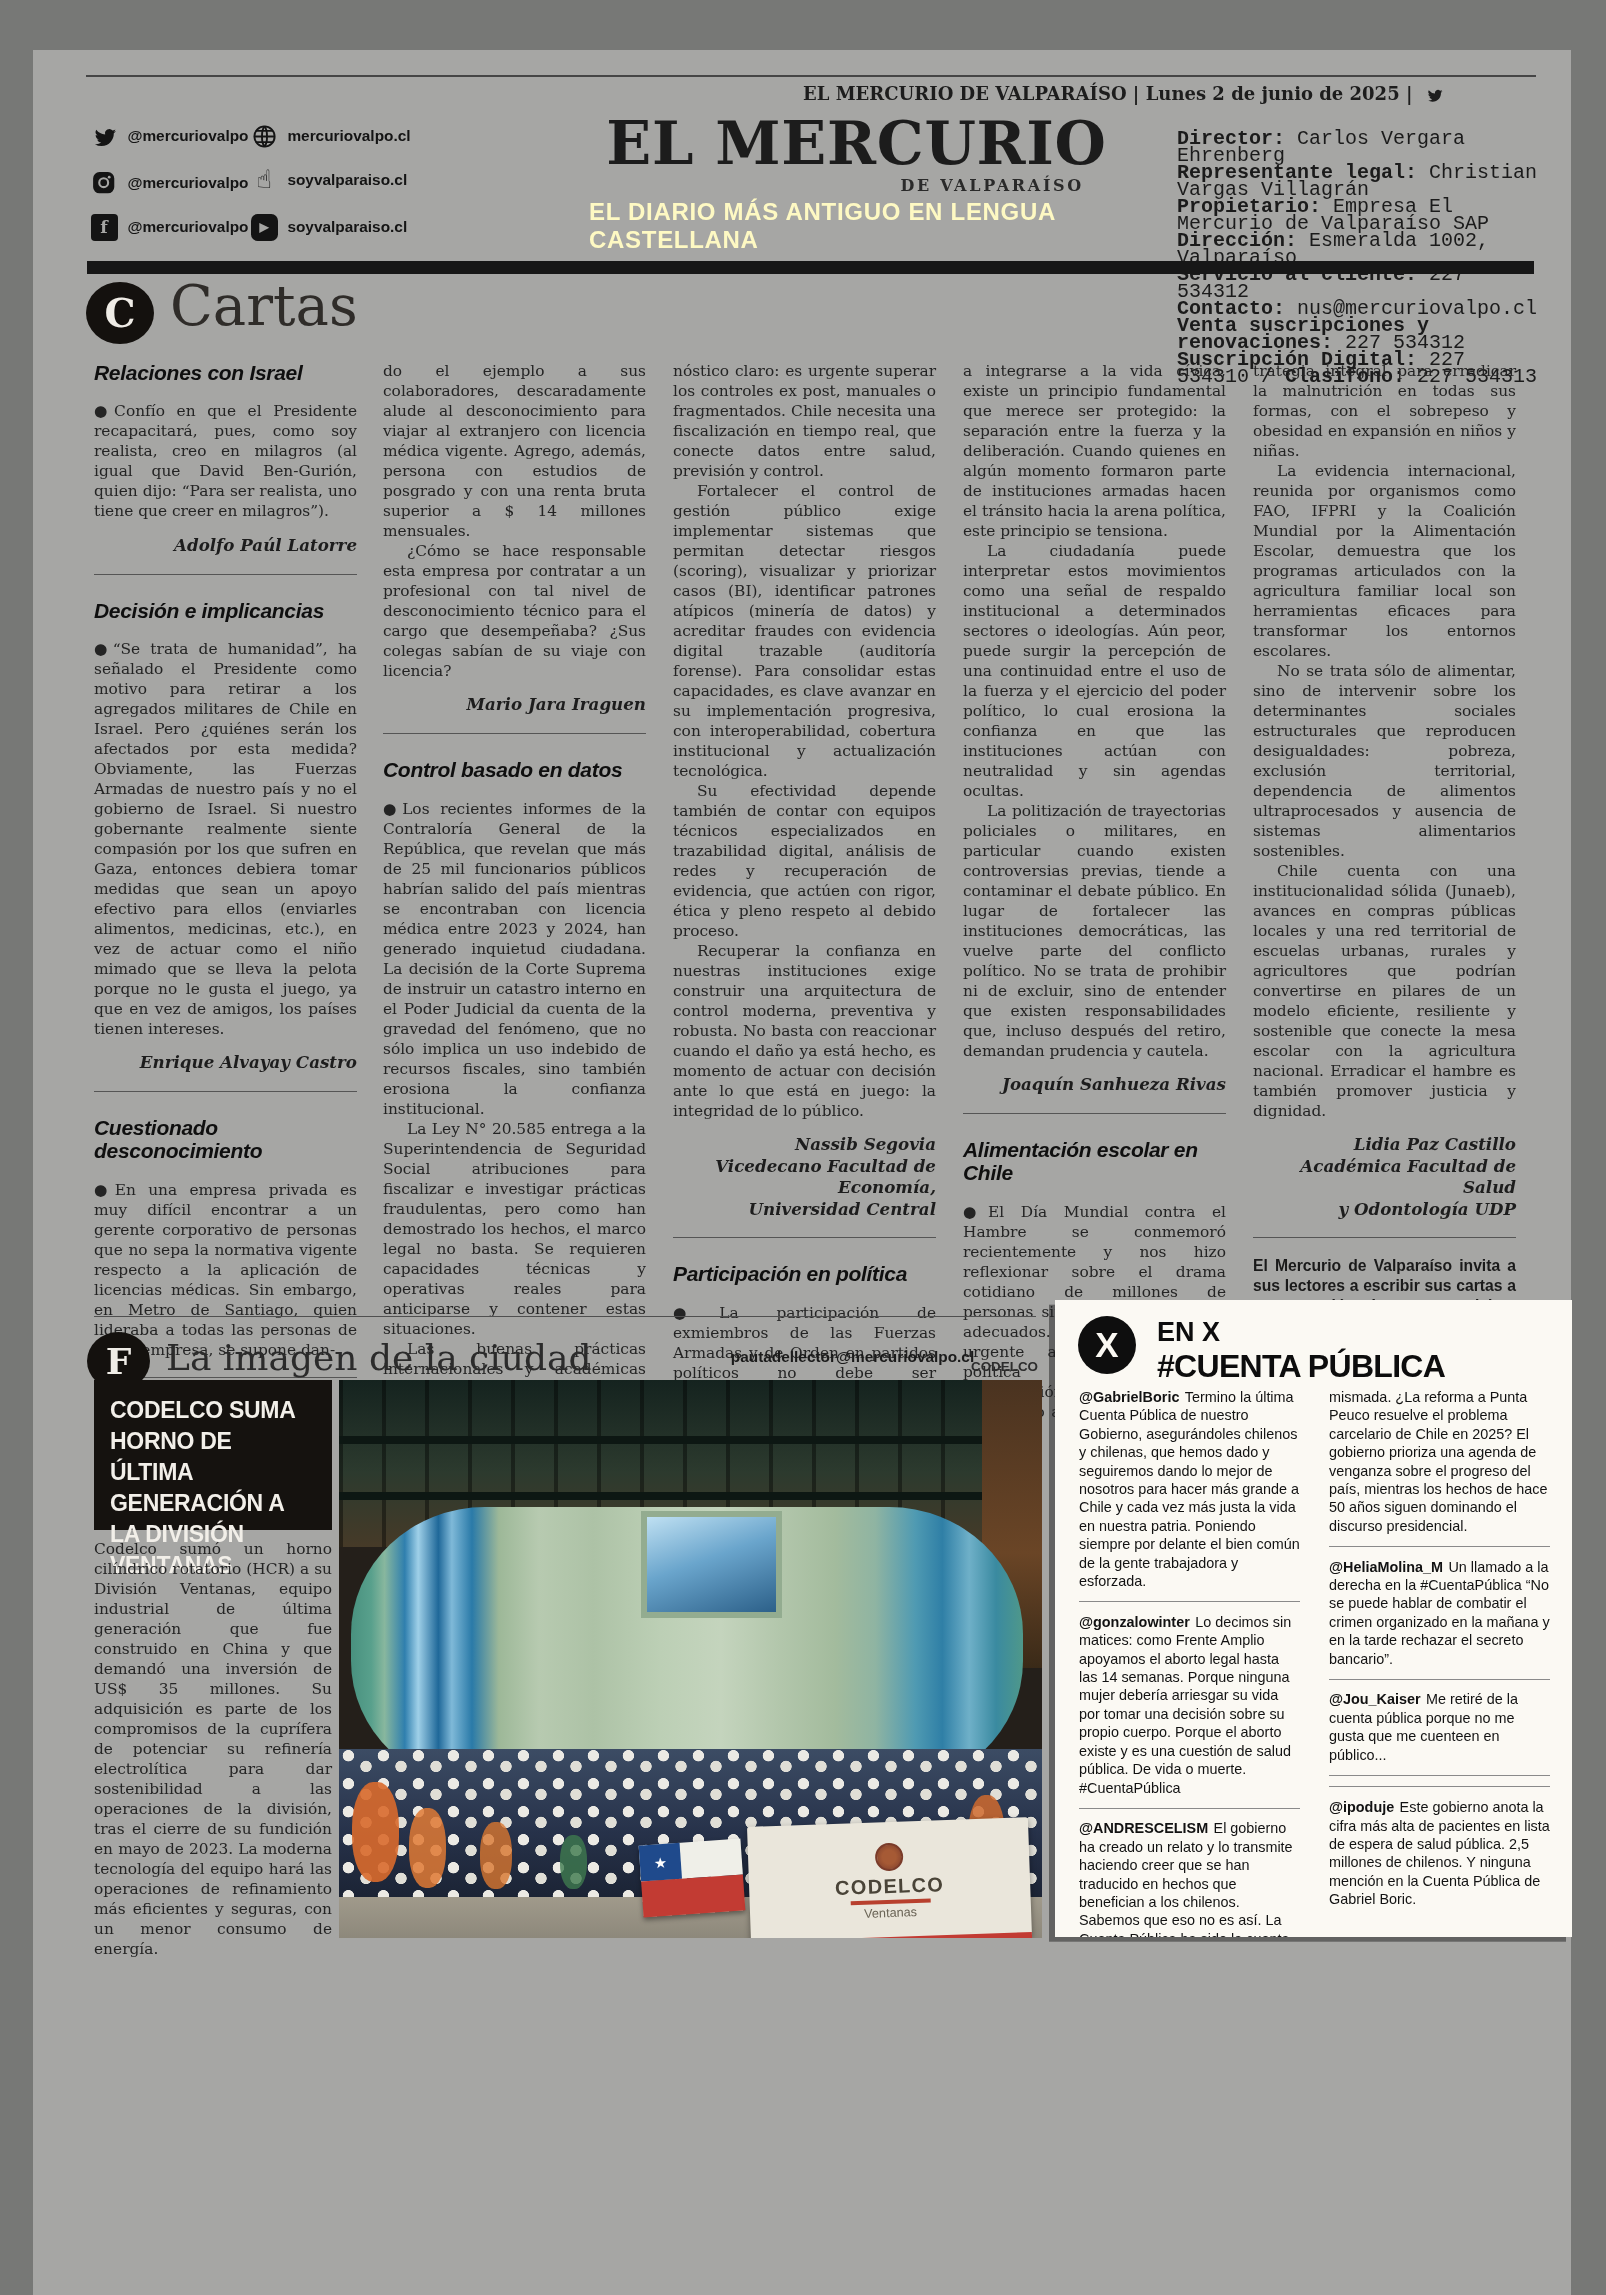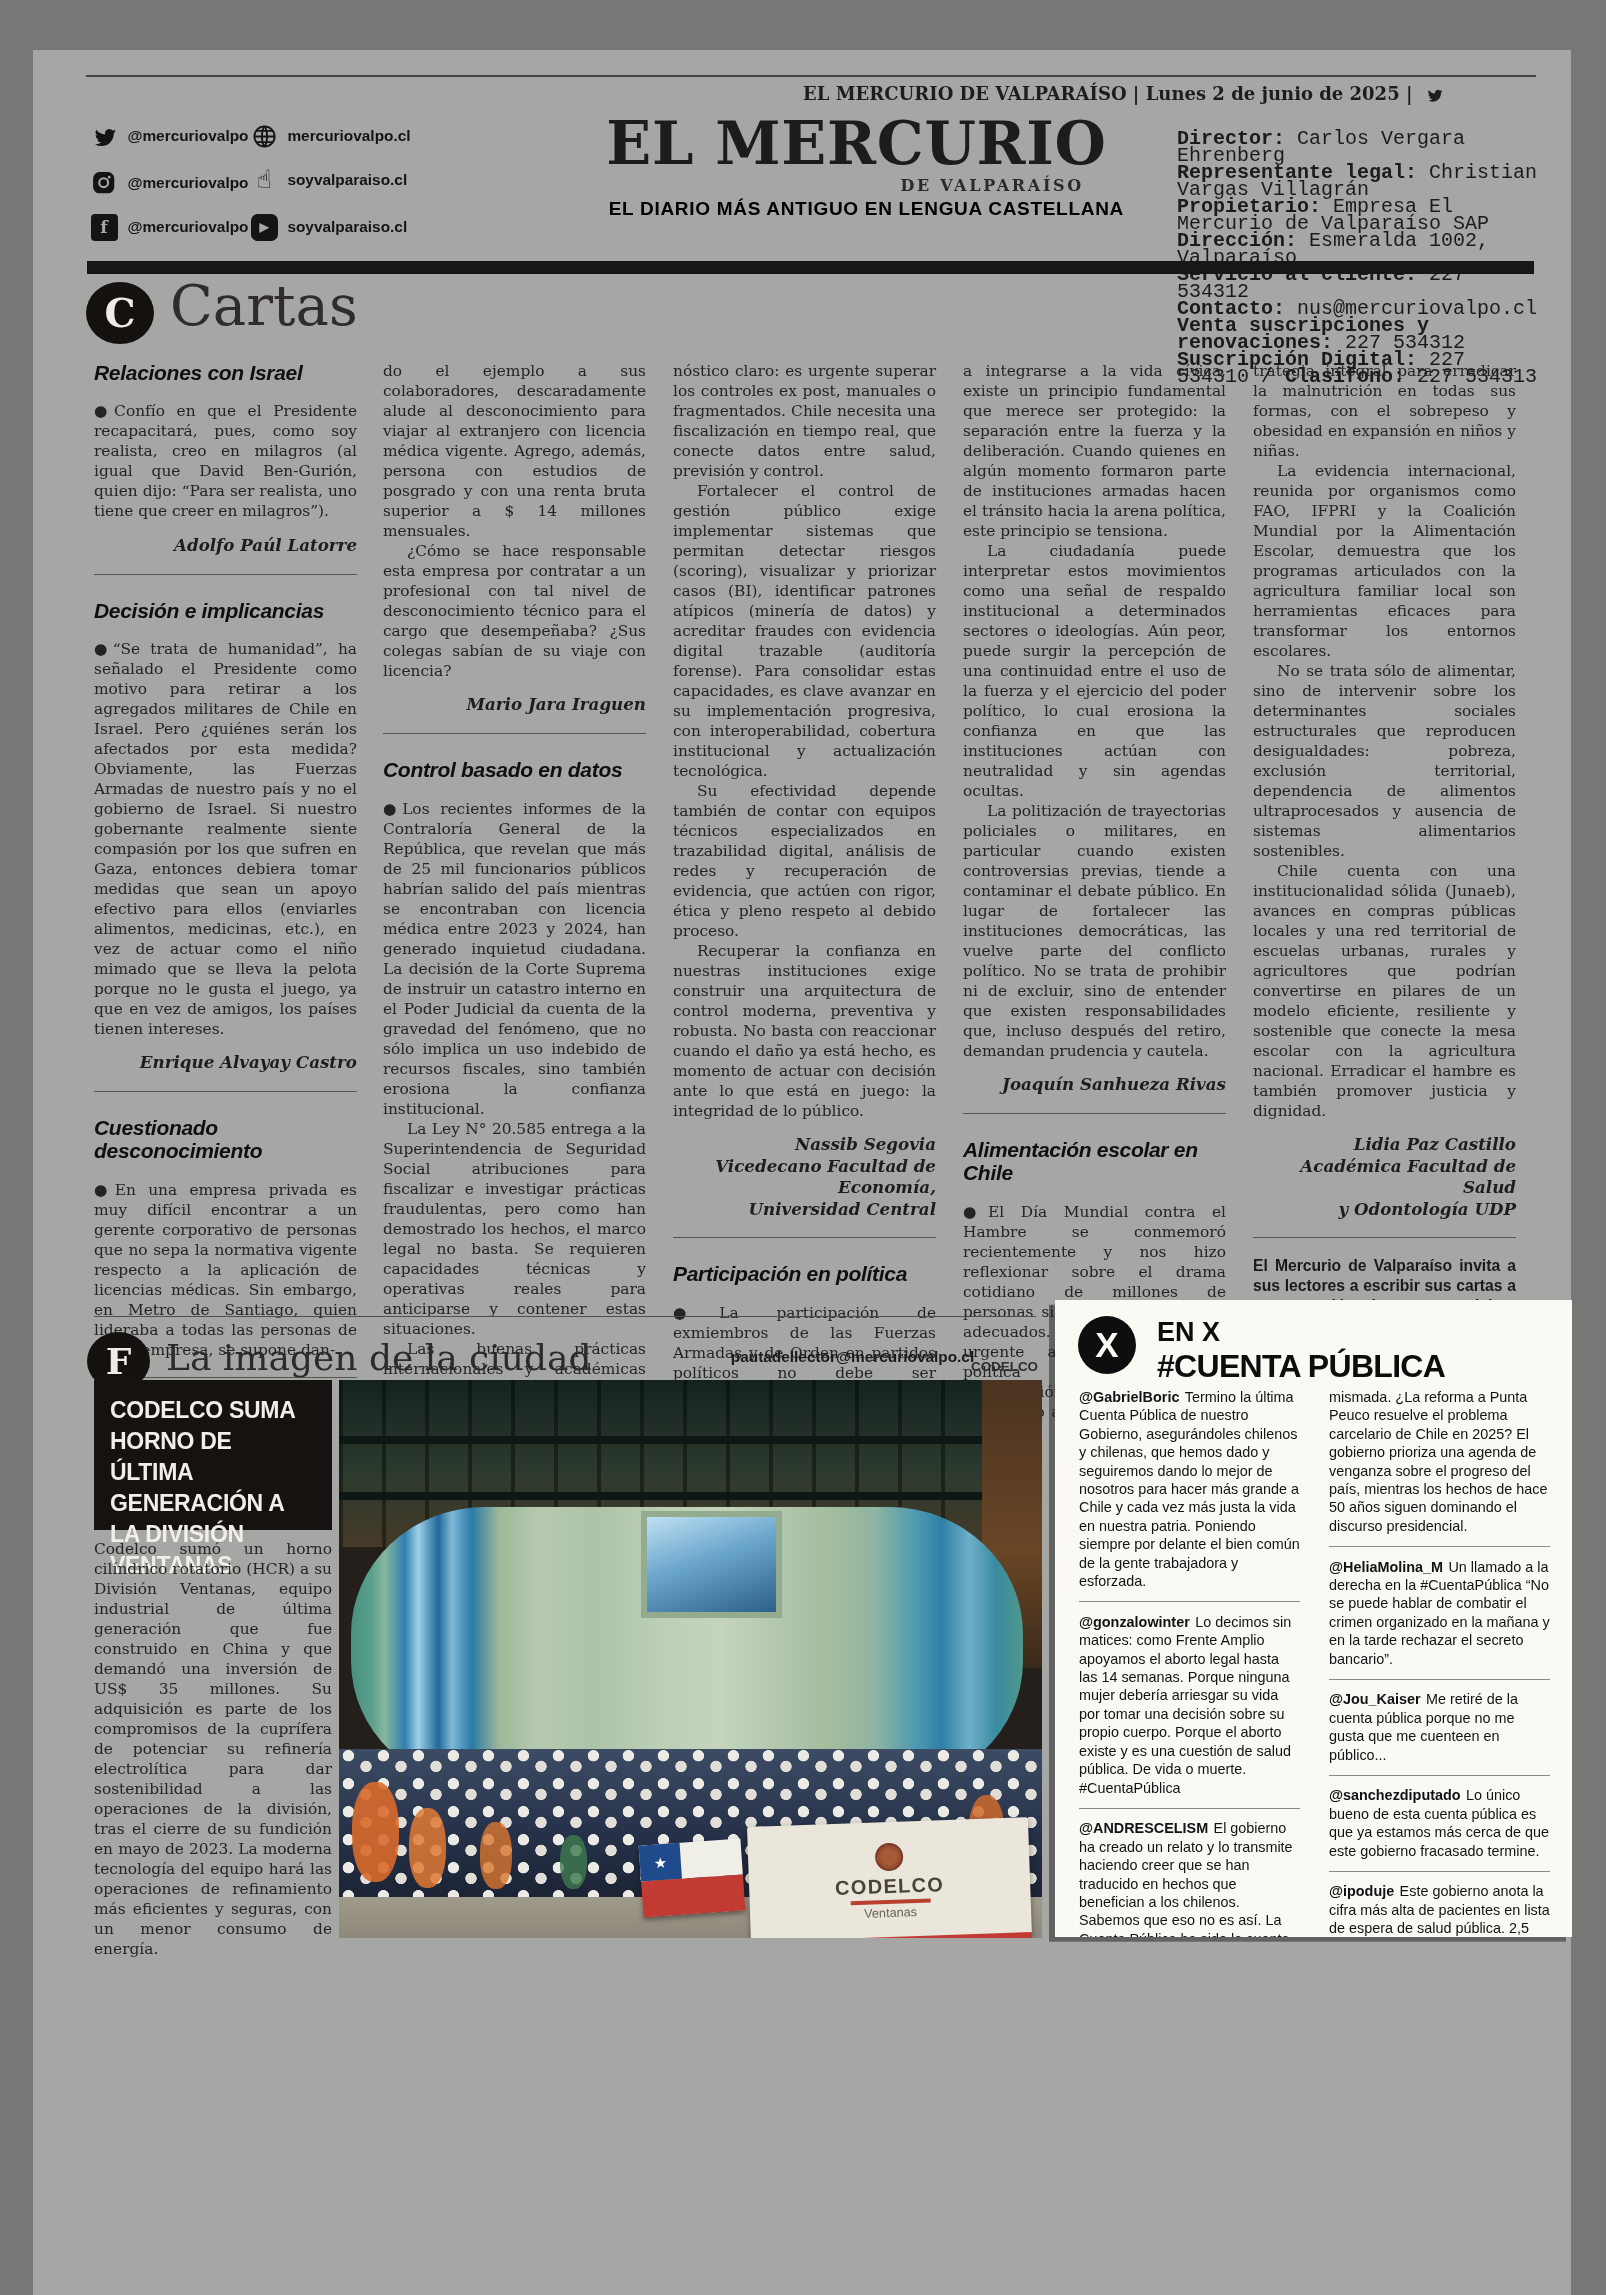--- a/index.html
+++ b/index.html
@@ -15,22 +15,22 @@
   .soc-cell{position:absolute;display:flex;align-items:center;gap:9.4px;}
   .soc-ic{width:28px;height:28px;display:flex;align-items:center;justify-content:center;}
   .soc-lb{font-weight:bold;font-size:15.4px;color:#141414;}
   .sq{width:27px;height:27px;background:#141414;border-radius:5.4px;color:#a6a6a4;
       display:flex;align-items:center;justify-content:center;font-weight:bold;font-size:17.4px;}
   .glyph{font-family:"DejaVu Sans",sans-serif;font-size:25.4px;color:#141414;line-height:1;}
   #masthead{left:589px;top:114px;width:535px;text-align:center;font-weight:bold;}
   #mast-title{font-family:"DejaVu Serif",serif;font-size:59px;line-height:1;color:#1c1c1c;letter-spacing:0.7px;}
   #mast-sub{font-family:"DejaVu Serif",serif;font-size:16px;letter-spacing:2.7px;color:#2a2a2a;
             text-align:right;padding-right:40px;margin-top:2.7px;}
-  #mast-tag{left:589px;top:198px;width:535px;text-align:right;font-weight:bold;font-size:19px;
-            letter-spacing:0.7px;color:#000000;}
+  #mast-tag{left:589px;top:198px;width:535px;text-align:left;font-weight:bold;font-size:24px;
+            letter-spacing:0.7px;color:#fef9c3;}
   #info-block{left:1177px;top:130px;width:361px;font-size:20px;line-height:17px;color:#1b1b1b;font-family:Liberation Mono, monospace;}
   .il{font-weight:bold;}
   #black-bar{left:87px;top:261px;width:1447px;height:12.7px;background:#171717;}
   
   .badge{background:#14110e;border-radius:50%;color:#efece6;display:flex;align-items:center;
          justify-content:center;font-family:"DejaVu Serif",serif;font-weight:bold;}
   #cartas-badge{left:86px;top:282px;width:68px;height:62px;font-size:39px;}
   #cartas-title{left:170px;top:278px;font-family:"DejaVu Serif",serif;font-size:56px;line-height:1;
                 color:#2f2c29;}
   .col{position:absolute;top:361px;width:263px;}
@@ -315,23 +315,20 @@
       <p class="tweet">mismada. ¿La reforma a Punta Peuco resuelve el problema carcelario de Chile en 2025? El gobierno prioriza una agenda de venganza sobre el progreso del país, mientras los hechos de hace 50 años siguen dominando el discurso presidencial.</p>
       <div class="twr"></div>
       <p class="tweet">
         <span class="handle">@HeliaMolina_M</span><span>Un llamado a la derecha en la #CuentaPública “No se puede hablar de combatir el crimen organizado en la mañana y en la tarde rechazar el secreto bancario”.</span>
       </p>
       <div class="twr"></div>
       <p class="tweet">
         <span class="handle">@Jou_Kaiser</span><span>Me retiré de la cuenta pública porque no me gusta que me cuenteen en público...</span>
       </p>
       <div class="twr"></div>
-      <p class="tweet">
-        <span class="handle">@sanchezdiputado</span><span>Lo único bueno de esta cuenta pública es que ya estamos más cerca de que este gobierno fracasado termine.</span>
-      </p>
       <div class="twr"></div>
       <p class="tweet">
         <span class="handle">@ipoduje</span><span>Este gobierno anota la cifra más alta de pacientes en lista de espera de salud pública. 2,5 millones de chilenos. Y ninguna mención en la Cuenta Pública de Gabriel Boric.</span>
       </p>
     </div>
   </div>
 </div>
 
 
 </body></html>

